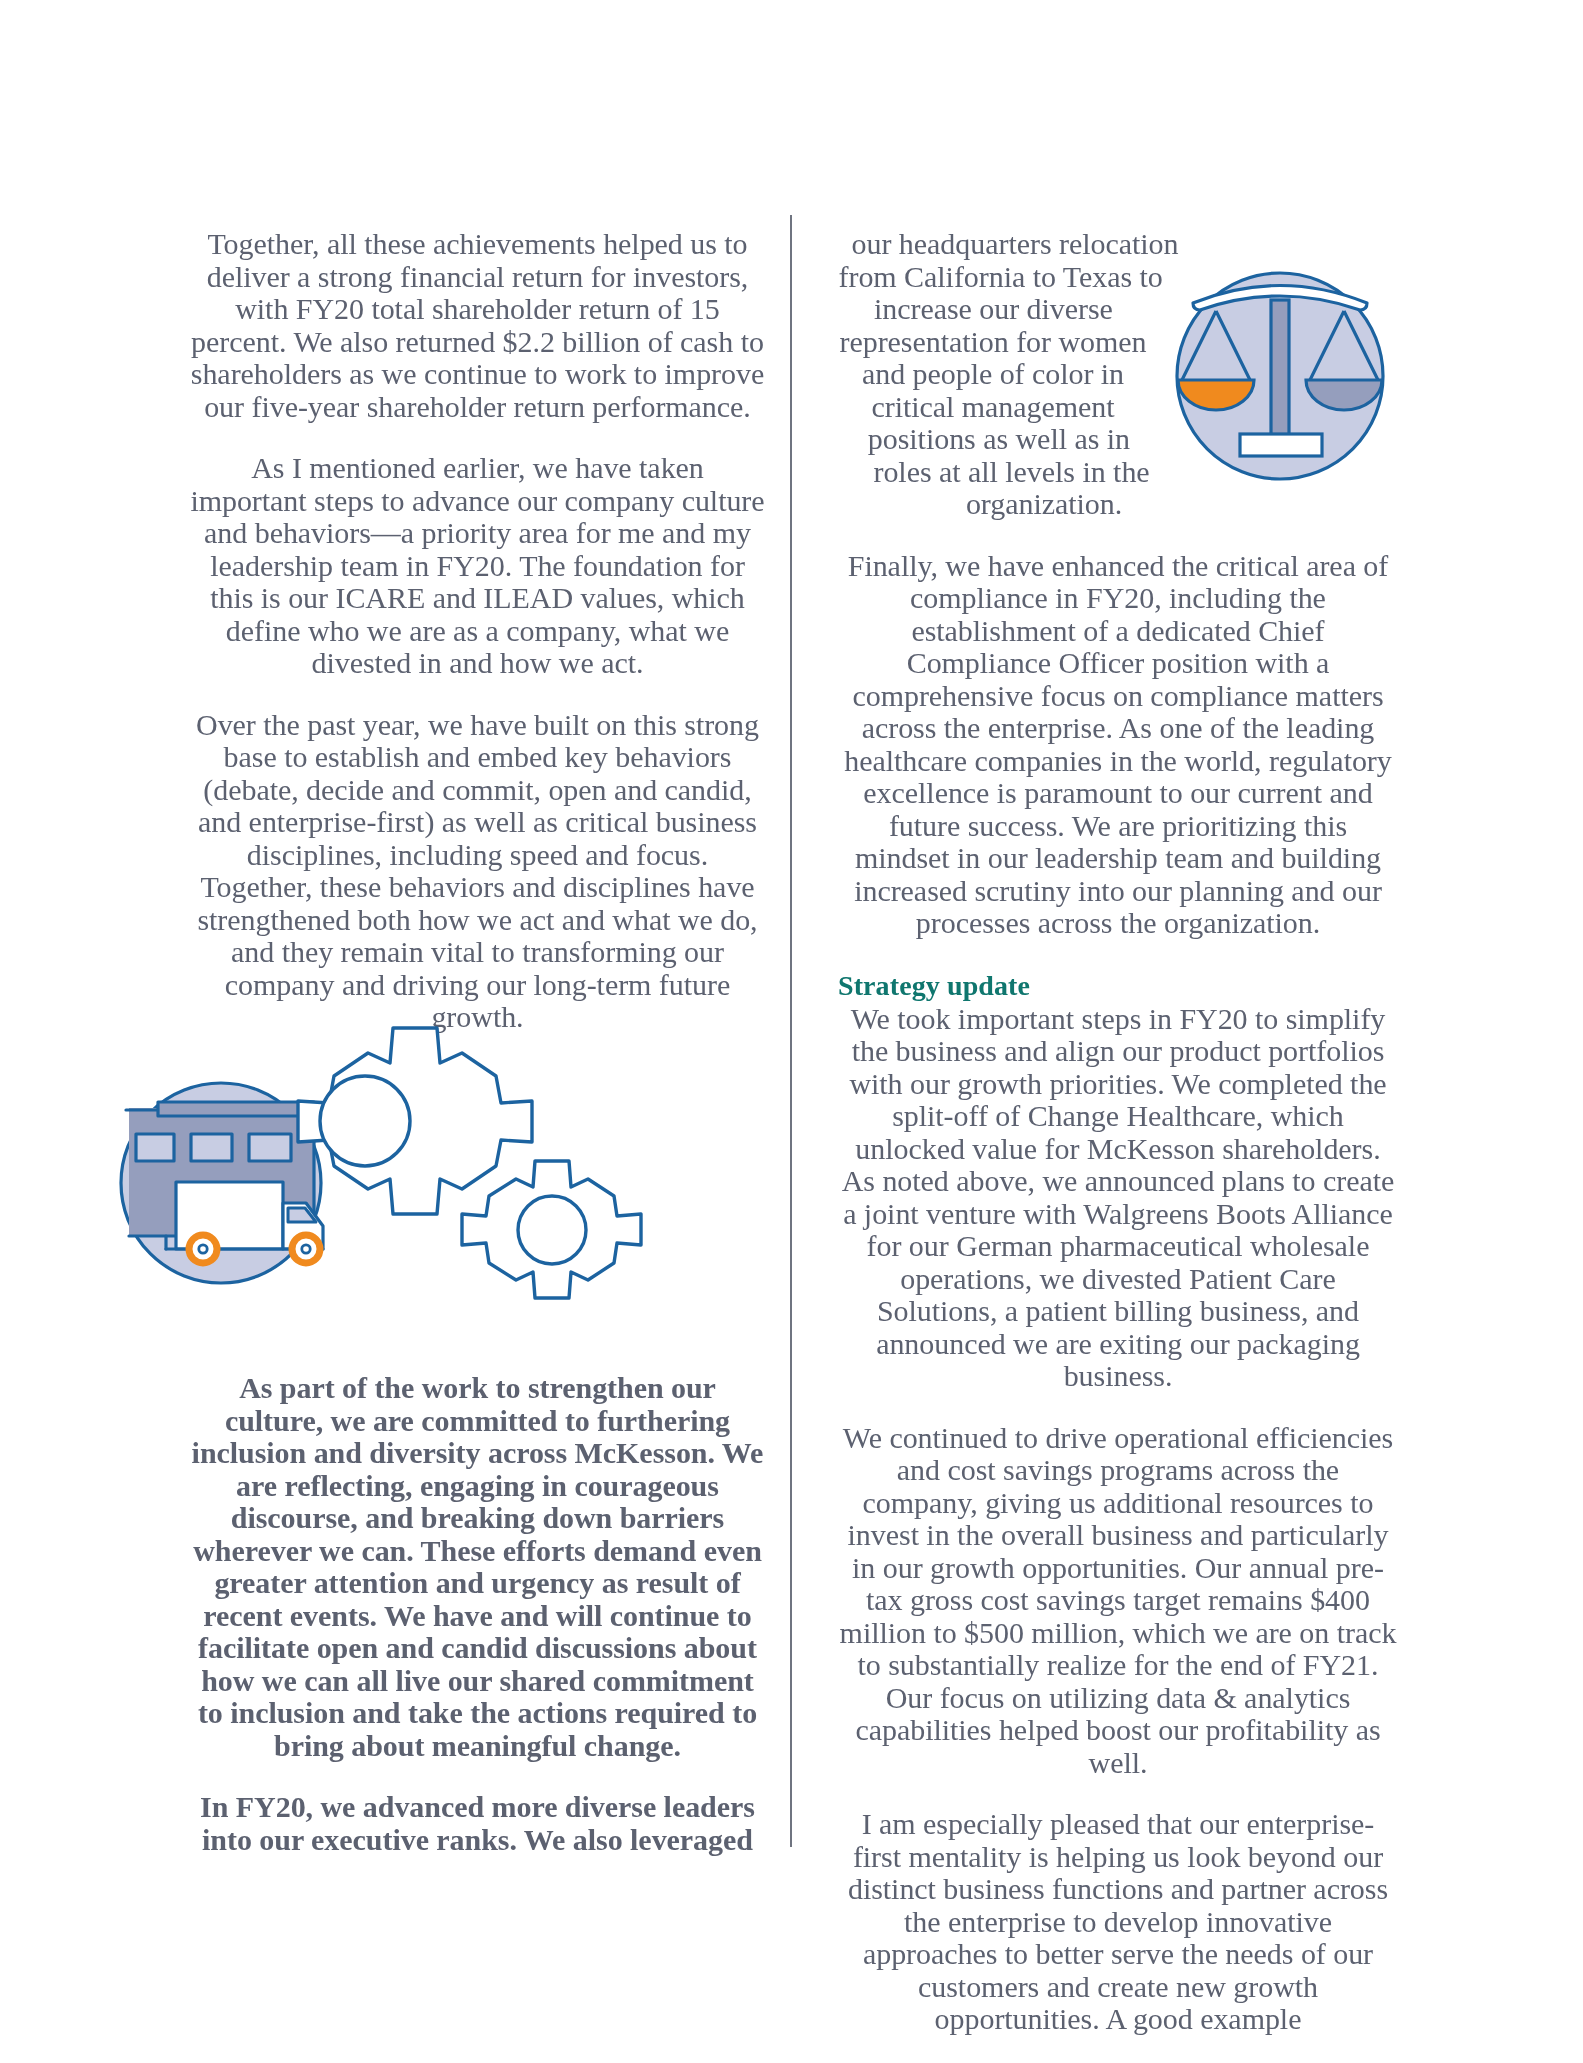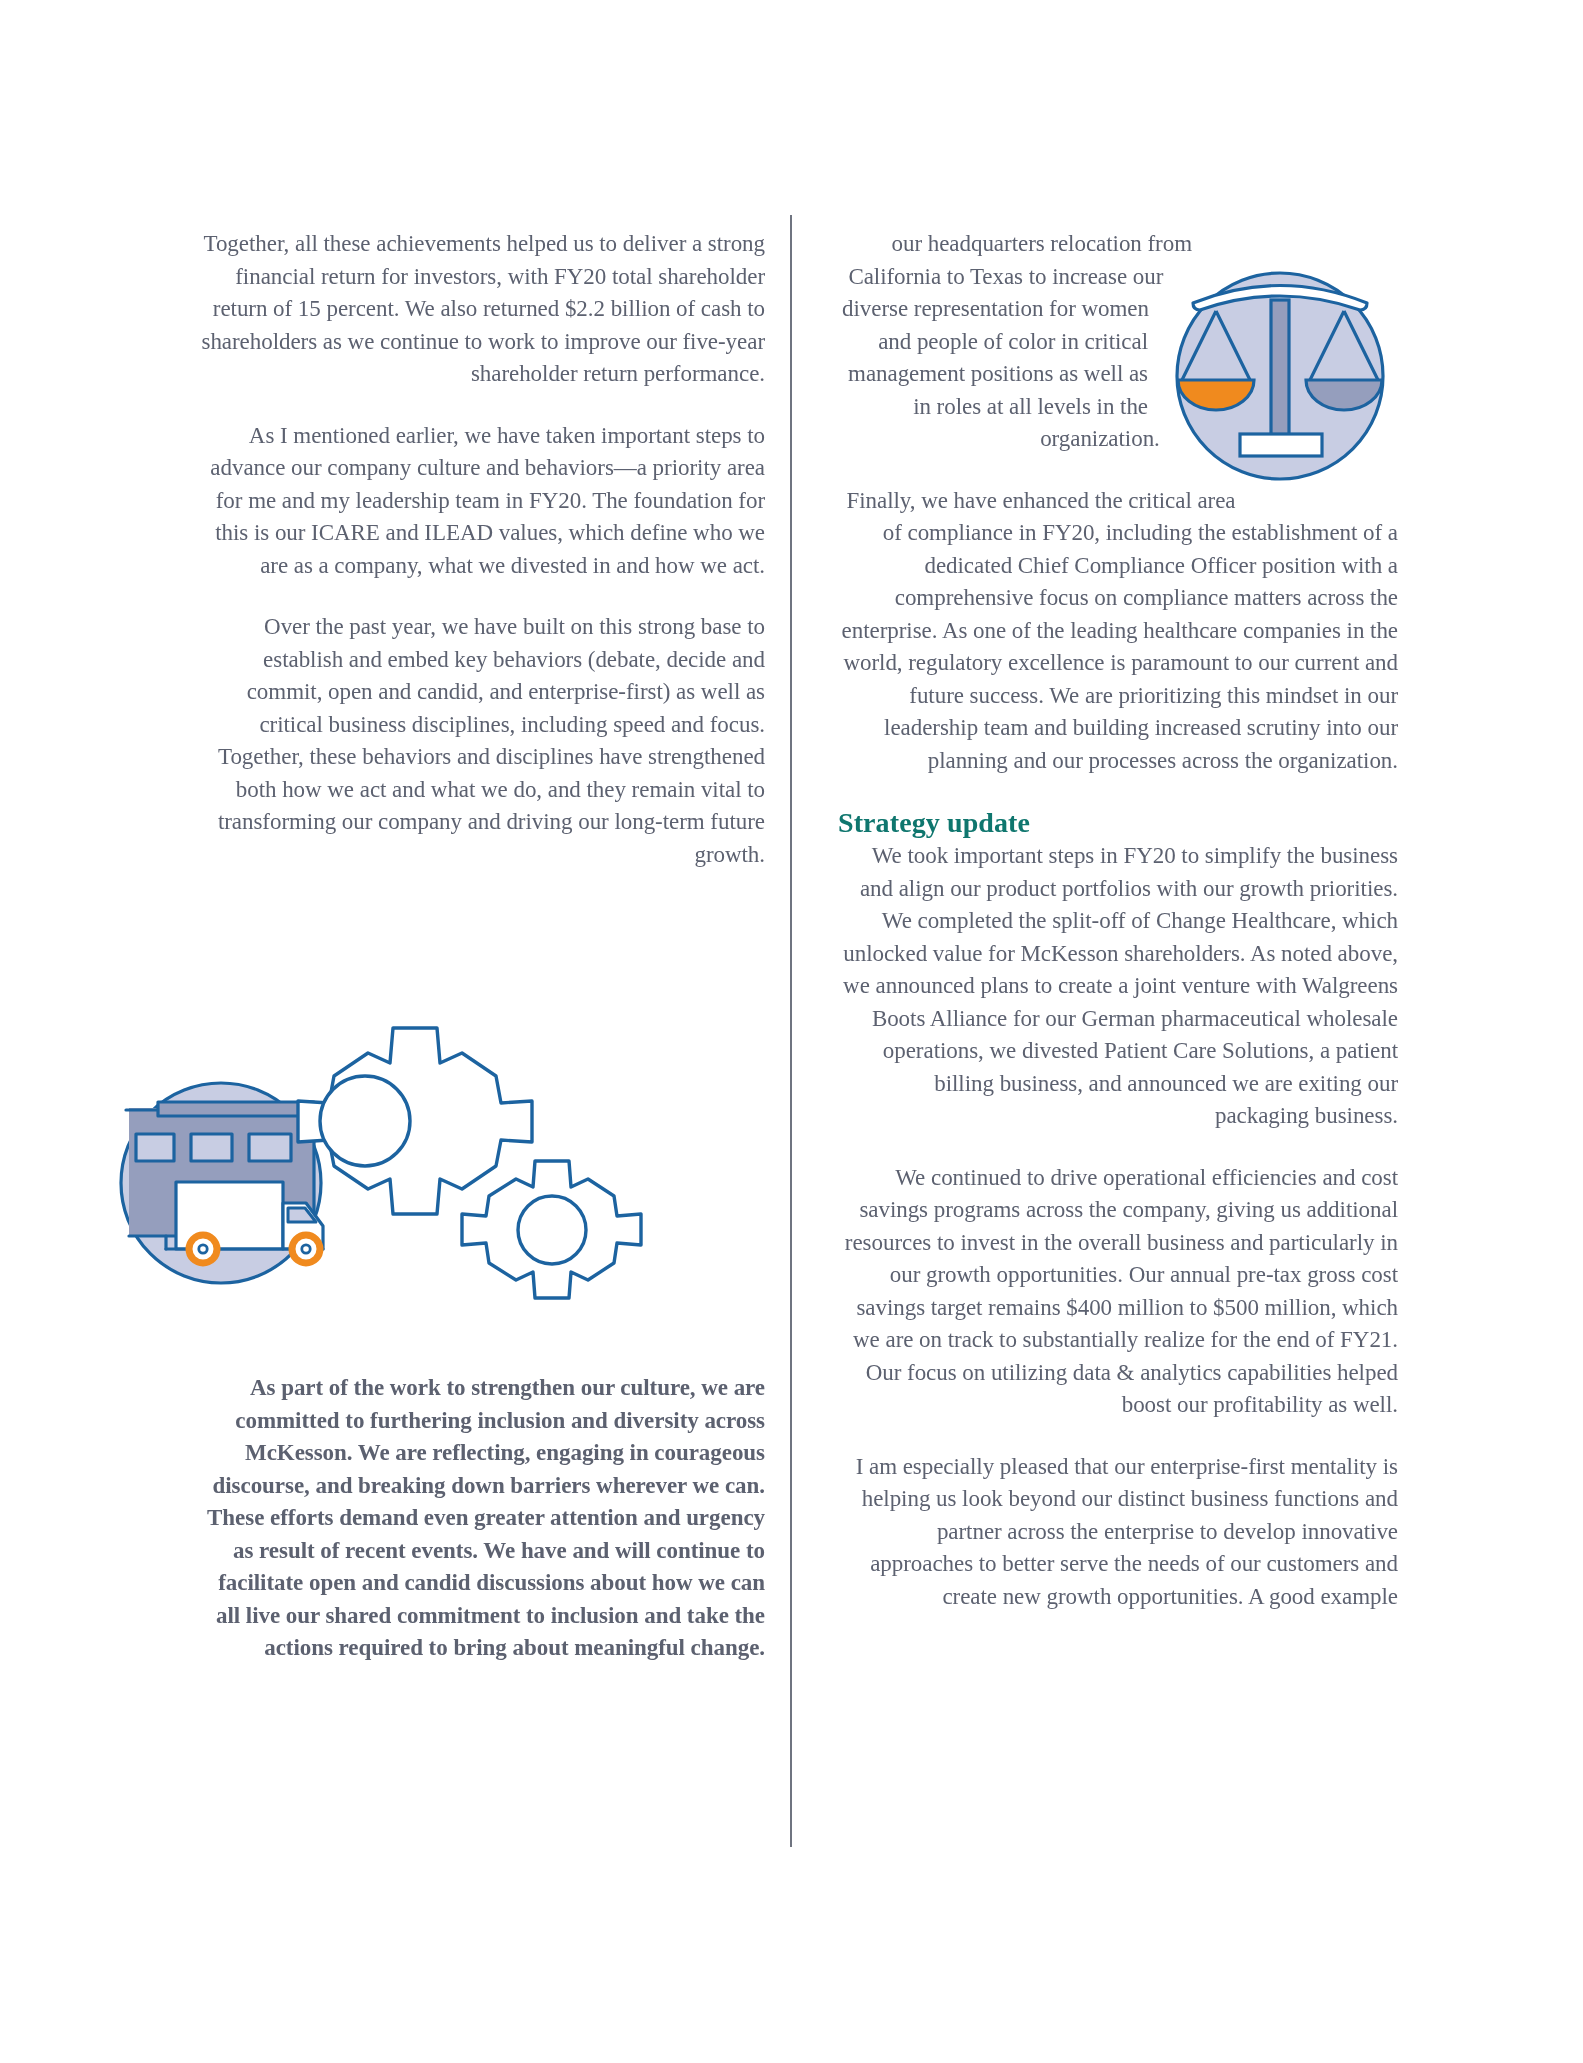--- a/index.html
+++ b/index.html
@@ -42,25 +42,25 @@
     left: 190px;
     width: 575px;
   }
   .col-right {
     left: 838px;
     width: 560px;
   }
 
   p.para {
     margin: 0 0 29px 0;
-    font-size: 23px;
+    font-size: 30px;
     line-height: 32.5px;
     letter-spacing: -0.05px;
     color: #5c6170;
-    text-align: right;
+    text-align: center;
   }
   p.para:last-child { margin-bottom: 0; }
 
   h2.section-heading {
     margin: 0 0 1px 0;
     font-size: 28px;
     line-height: 33px;
     font-weight: bold;
     color: #0f766e;
     letter-spacing: 0.1px;
@@ -159,20 +159,21 @@
           L541 237 L515 254 L498 246
           L496 272 L462 272 L460 246 L443 254 L416 237 L413 217
           L389 219 L389 188 Z" transform="translate(-45,28)"></path>
         <circle cx="434" cy="232" r="34" fill="#FFFFFF" stroke="#1C63A0" stroke-width="3.4"></circle>
       </g>
     </svg>
   </div>
 
   <div class="left-block-2">
     <p class="para">As part of the work to strengthen our culture, we are committed to furthering inclusion and diversity across McKesson. We are reflecting, engaging in courageous discourse, and breaking down barriers wherever we can. These efforts demand even greater attention and urgency as result of recent events. We have and will continue to facilitate open and candid discussions about how we can all live our shared commitment to inclusion and take the actions required to bring about meaningful change.</p>
+    <p class="para">In FY20, we advanced more diverse leaders into our executive ranks. We also leveraged</p>
   </div>
 
   <div class="col col-right">
 
     <div class="float-scales">
       <svg viewBox="0 0 236 236" xmlns="http://www.w3.org/2000/svg">
 
         <circle cx="118" cy="124" r="103" fill="#C8CDE3" stroke="#1C63A0" stroke-width="3.2"></circle>
 
         <rect x="109" y="48" width="18" height="140" fill="#959EBD" stroke="#1C63A0" stroke-width="3.2"></rect>

